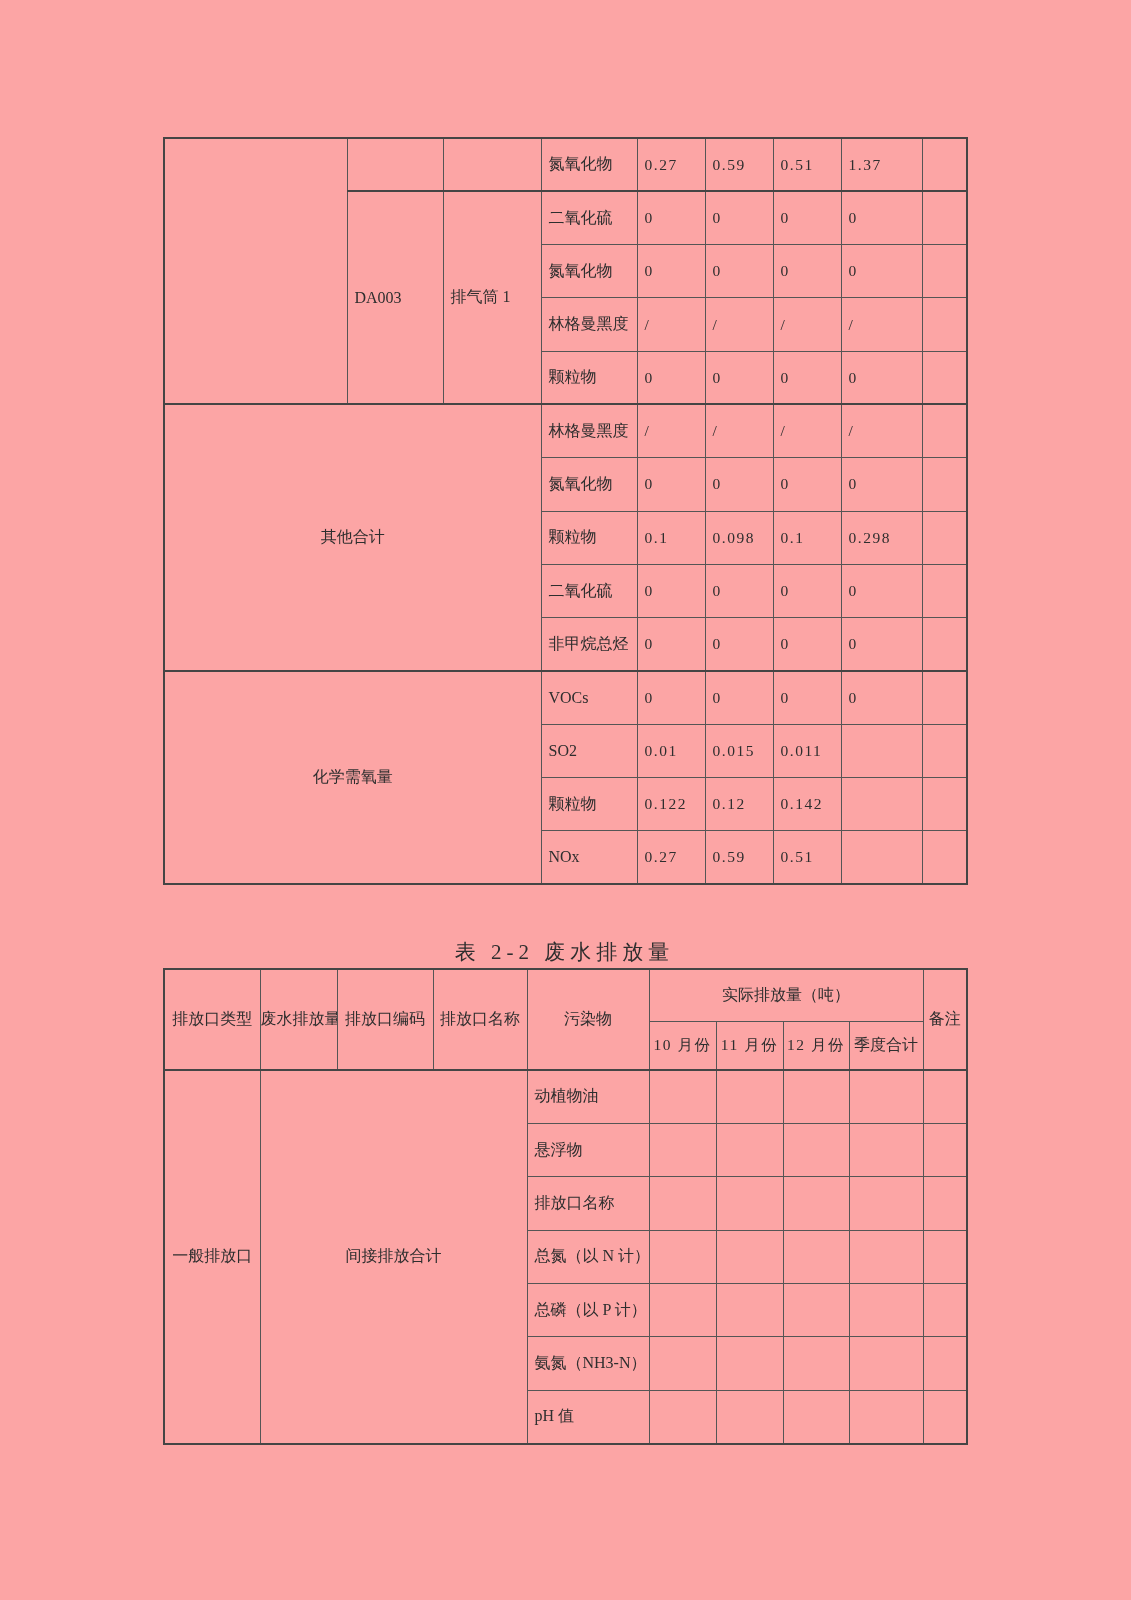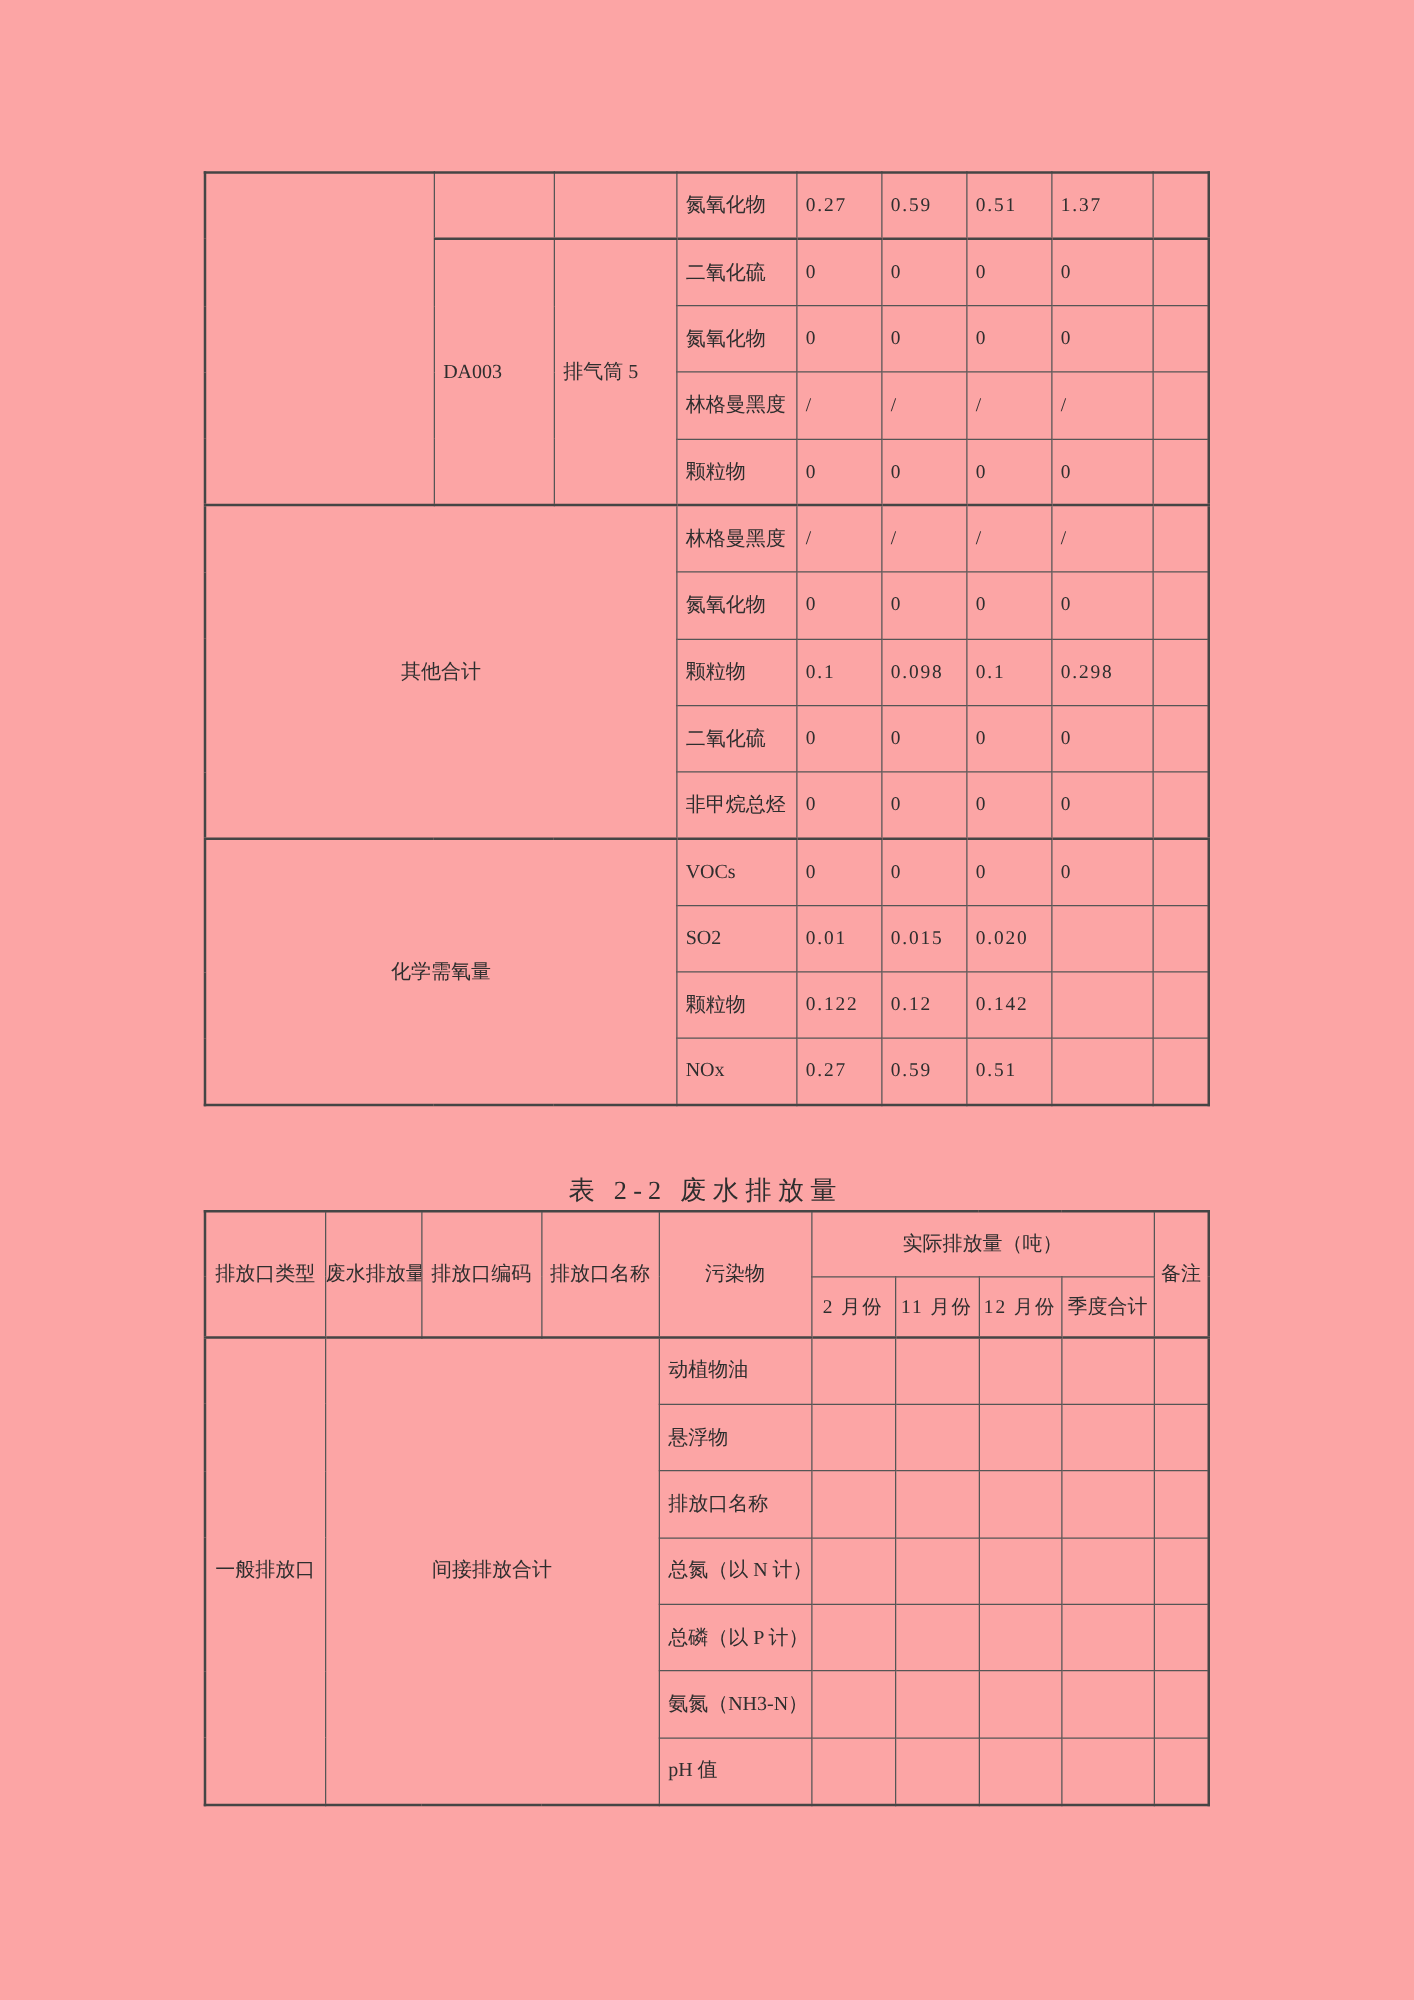--- a/index.html
+++ b/index.html
@@ -86,21 +86,21 @@
           <td></td>
           <td>氮氧化物</td>
           <td class="num">0.27</td>
           <td class="num">0.59</td>
           <td class="num">0.51</td>
           <td class="num">1.37</td>
           <td></td>
         </tr>
         <tr class="sep">
           <td rowspan="4">DA003</td>
-          <td rowspan="4">排气筒 5</td>
+          <td rowspan="4">排气筒 1</td>
           <td>二氧化硫</td>
           <td class="num">0</td>
           <td class="num">0</td>
           <td class="num">0</td>
           <td class="num">0</td>
           <td></td>
         </tr>
         <tr>
           <td>氮氧化物</td>
           <td class="num">0</td>
@@ -172,21 +172,21 @@
           <td class="num">0</td>
           <td class="num">0</td>
           <td class="num">0</td>
           <td class="num">0</td>
           <td></td>
         </tr>
         <tr>
           <td>SO2</td>
           <td class="num">0.01</td>
           <td class="num">0.015</td>
-          <td class="num">0.020</td>
+          <td class="num">0.011</td>
           <td></td>
           <td></td>
         </tr>
         <tr>
           <td>颗粒物</td>
           <td class="num">0.122</td>
           <td class="num">0.12</td>
           <td class="num">0.142</td>
           <td></td>
           <td></td>
@@ -221,21 +221,21 @@
         <tr class="h1">
           <td rowspan="2" class="c">排放口类型</td>
           <td rowspan="2" class="c">废水排放量</td>
           <td rowspan="2" class="c">排放口编码</td>
           <td rowspan="2" class="c">排放口名称</td>
           <td rowspan="2" class="c">污染物</td>
           <td colspan="4" class="c">实际排放量（吨）</td>
           <td rowspan="2" class="c">备注</td>
         </tr>
         <tr class="h2">
-          <td class="c num">2 月份</td>
+          <td class="c num">10 月份</td>
           <td class="c num">11 月份</td>
           <td class="c num">12 月份</td>
           <td class="c">季度合计</td>
         </tr>
         <tr class="sep">
           <td rowspan="7" class="c">一般排放口</td>
           <td rowspan="7" colspan="3" class="c">间接排放合计</td>
           <td>动植物油</td>
           <td></td>
           <td></td>

